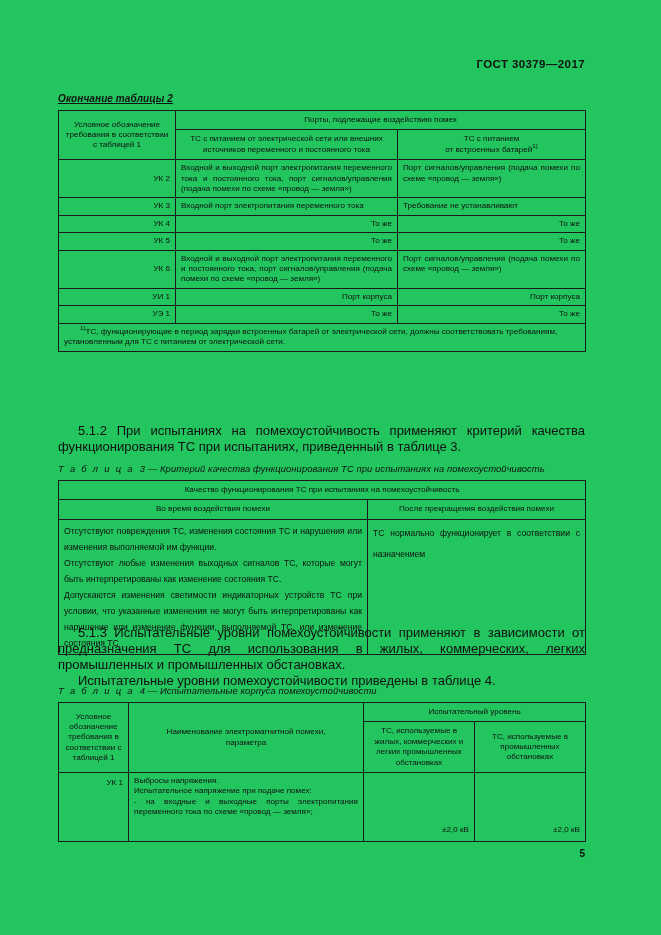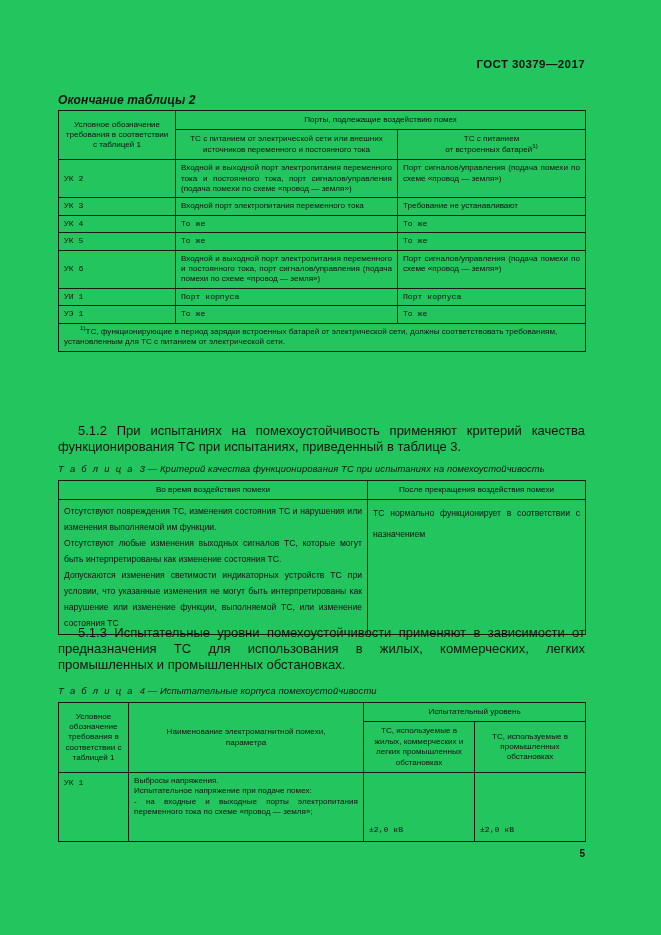--- a/index.html
+++ b/index.html
@@ -32,25 +32,26 @@
     width: 527px;
     text-align: right;
     font-size: 11.5px;
     font-weight: bold;
     letter-spacing: 0.4px;
   }
 
   
   .caption {
     position: absolute;
-    font-size: 12px;
+    font-size: 10px;
     font-style: italic;
     font-weight: bold;
     left: 58px;
     letter-spacing: 0.1px;
+    text-decoration: underline;
   }
   .tbl-caption {
     position: absolute;
     left: 58px;
     font-size: 9.4px;
     letter-spacing: 0.1px;
     white-space: nowrap;
     font-style: italic;
   }
   .tbl-caption .sp {
@@ -81,23 +82,22 @@
     table-layout: fixed;
   }
   table.gost td, table.gost th {
     border: 0.8px solid #1a1a1a;
     padding: 3px 5px;
     vertical-align: top;
     font-weight: normal;
     text-align: left;
   }
   table.gost .ctr {
-    text-align: left;
+    text-align: right;
     vertical-align: middle;
-    font-family: Liberation Mono, monospace;
   }
   table.gost .just {
     text-align: justify;
     text-justify: inter-word;
   }
   table.gost .hd {
     text-align: center;
     vertical-align: middle;
     padding: 4px 5px;
   }
@@ -227,35 +227,38 @@
     <span>— Критерий качества функционирования ТС при испытаниях на помехоустойчивость</span>
   </div>
 
   <table class="gost outer-thick" id="table3" style="width:527px;">
     <colgroup>
       <col style="width:309px">
       <col style="width:218px">
     </colgroup>
     <tbody>
       <tr>
+        <td class="hd" colspan="2">Качество функционирования ТС при испытаниях на помехоустойчивость</td>
+      </tr>
+      <tr>
         <td class="hd">Во время воздействия помехи</td>
         <td class="hd">После прекращения воздействия помехи</td>
       </tr>
       <tr>
         <td class="just thick-top" style="white-space:pre-line; font-size:8.6px; line-height:16px; height:86px;">Отсутствуют повреждения ТС, изменения состояния ТС и нару­шения или изменения выполняемой им функции.
 Отсутствуют любые изменения выходных сигналов ТС, которые могут быть интерпретированы как изменение состояния ТС.
 Допускаются изменения светимости индикаторных устройств ТС при условии, что указанные изменения не могут быть интерпре­тированы как нарушение или изменение функции, выполняемой ТС, или изменение состояния ТС</td>
         <td class="just thick-top" style="font-size:8.6px; line-height:21px;margin-left:28px;">ТС нормально функционирует в соответ­ствии с назначением</td>
       </tr>
     </tbody>
   </table>
 
   <div class="para" id="para-513">
     <span class="ind"></span><span>5.1.3 Испытательные уровни помехоустойчивости применяют в зависимости от предназначения ТС для использования в жилых, коммерческих, легких промышленных и промышленных обстановках.</span><br>
-    <span class="ind"></span>
+    <span class="ind"></span><span>Испытательные уровни помехоустойчивости приведены в таблице 4.</span>
   </div>
 
   <div class="tbl-caption" id="cap-table4">
     <span class="sp">Т а б л и ц а</span>&nbsp;
     <span>4</span>
     <span>— Испытательные корпуса помехоустойчивости</span>
   </div>
 
   <table class="gost outer-thick" id="table4">
     <colgroup>

